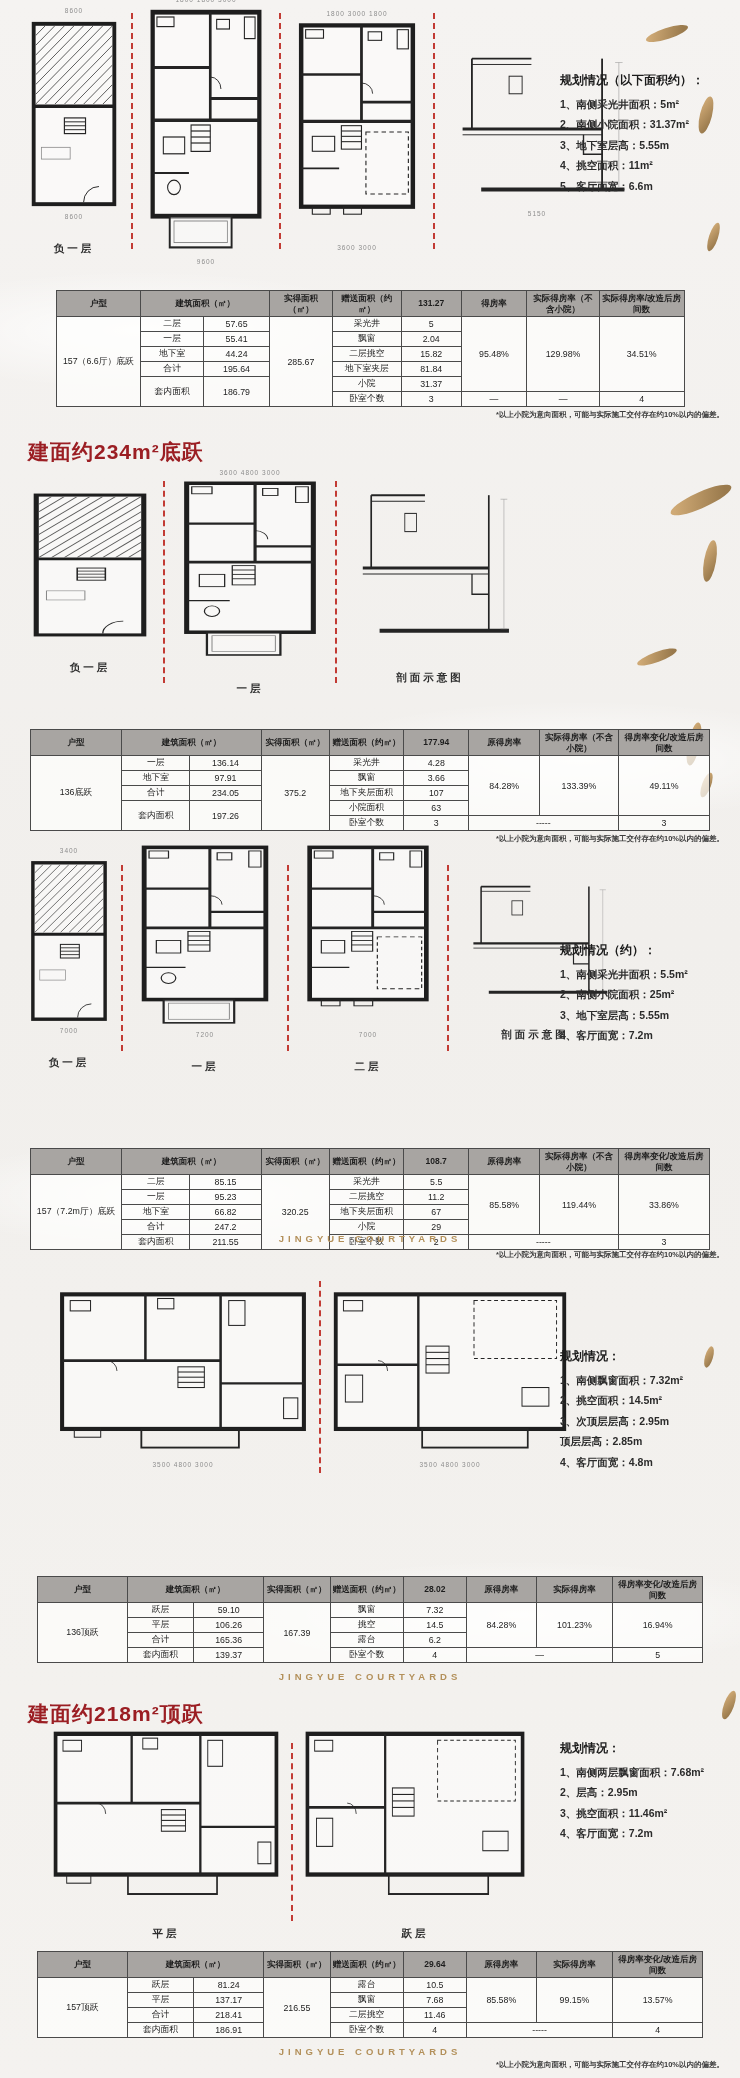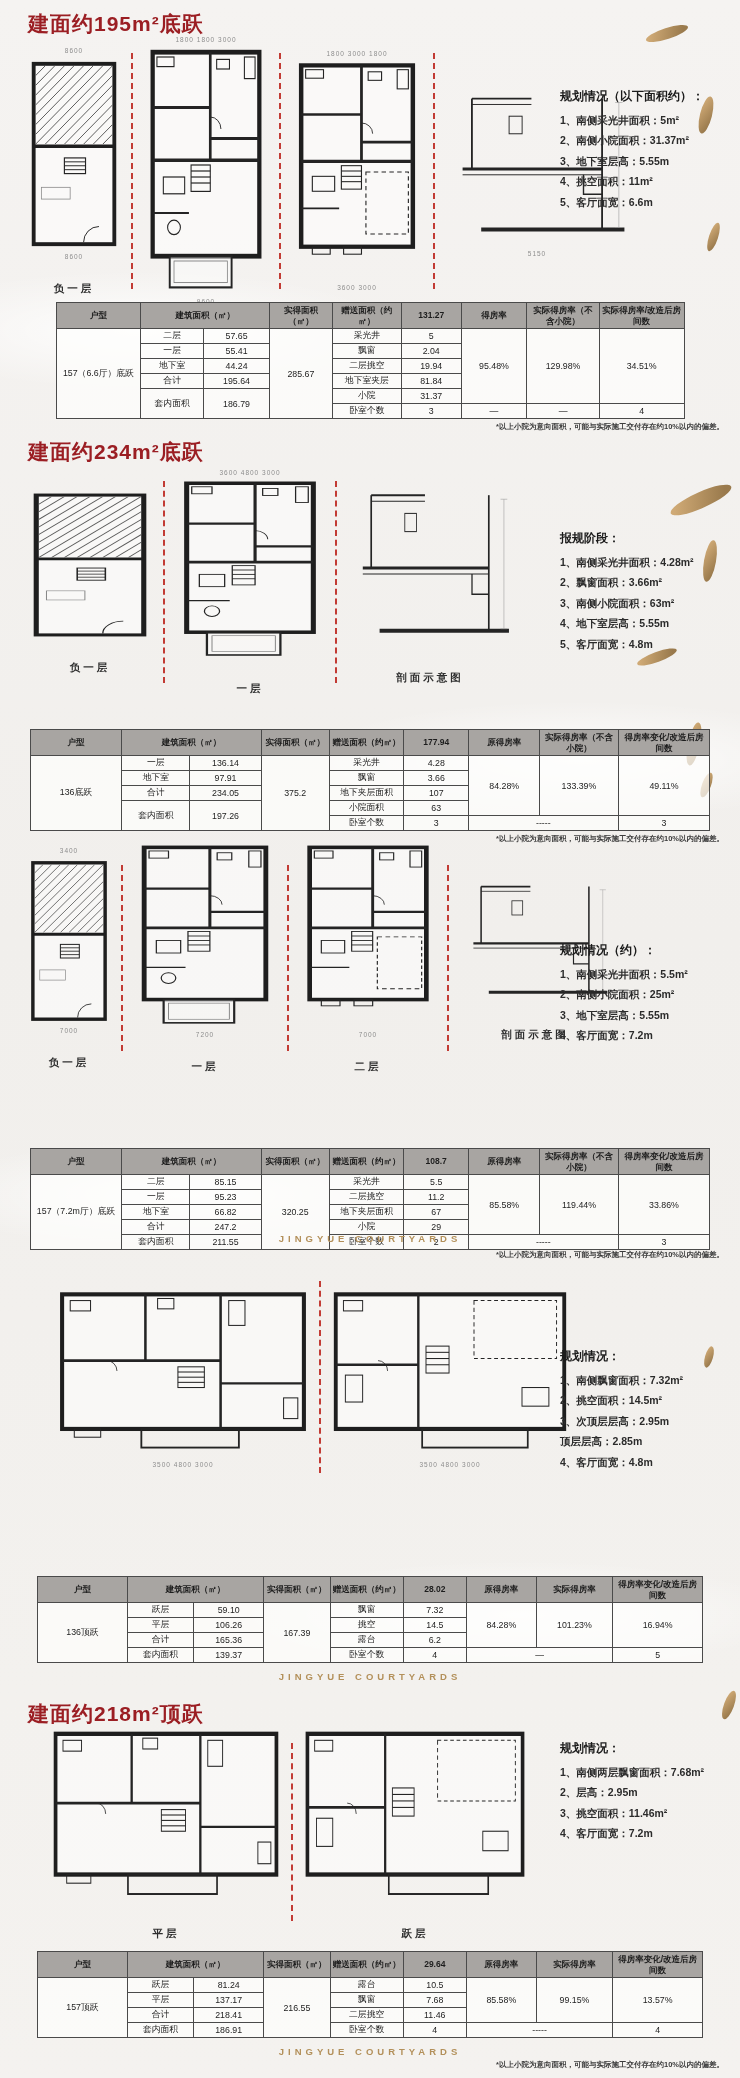--- a/index.html
+++ b/index.html
@@ -46,21 +46,20 @@
   <div class="leaf" style="left:709px;top:222px;width:9px;height:30px;transform:rotate(18deg);"></div>
   <div class="leaf" style="left:668px;top:492px;width:66px;height:16px;transform:rotate(-24deg);"></div>
   <div class="leaf" style="left:704px;top:540px;width:12px;height:42px;transform:rotate(10deg);"></div>
   <div class="leaf" style="left:636px;top:652px;width:42px;height:10px;transform:rotate(-20deg);"></div>
   <div class="leaf" style="left:688px;top:722px;width:12px;height:44px;transform:rotate(12deg);"></div>
   <div class="leaf" style="left:702px;top:772px;width:9px;height:26px;transform:rotate(20deg);"></div>
   <div class="leaf" style="left:705px;top:1346px;width:8px;height:22px;transform:rotate(16deg);"></div>
   <div class="leaf" style="left:724px;top:1690px;width:10px;height:30px;transform:rotate(20deg);"></div>
 
 <section class="sec" style="height: 428px;">
-      <div class="sec-title">建面约195m²底跃</div>
       <div class="plan-row" style="height: 262px; padding-left: 26px;">
         <figure class="plan">
           <div class="dim">8600</div>
           <div>
             <svg width="96" height="196" viewBox="0 0 100 200" preserveAspectRatio="none">
       <defs>
                 <clipPath id="cb1">
                   <rect x="10" y="10" width="80" height="80"></rect>
                 </clipPath>
               </defs>
@@ -171,21 +170,21 @@
     <path d="M40 150 h154" stroke-width="4"></path>
     <line x1="188" y1="20" x2="188" y2="148" stroke="#999" stroke-width=".6"></line>
     <line x1="184" y1="20" x2="192" y2="20" stroke="#999" stroke-width=".6"></line>
     <line x1="184" y1="148" x2="192" y2="148" stroke="#999" stroke-width=".6"></line>
               </g>
             </svg>
           </div>
           <div class="dim">5150</div>
         </figure>
       </div>
-      <aside class="planning" style="top: 88px;">
+      <aside class="planning" style="top: 72px;">
         <div class="planning-title">规划情况（以下面积约）：</div>
         <div class="planning-item">1、南侧采光井面积：5m²</div>
         <div class="planning-item">2、南侧小院面积：31.37m²</div>
         <div class="planning-item">3、地下室层高：5.55m</div>
         <div class="planning-item">4、挑空面积：11m²</div>
         <div class="planning-item">5、客厅面宽：6.6m</div>
       </aside>
       <div class="table-wrap" style="width: 85%;">
         <table>
           <colgroup>
@@ -226,21 +225,21 @@
             <tr>
               <td rowspan="1">一层</td>
               <td rowspan="1">55.41</td>
               <td>飘窗</td>
               <td>2.04</td>
             </tr>
             <tr>
               <td rowspan="1">地下室</td>
               <td rowspan="1">44.24</td>
               <td>二层挑空</td>
-              <td>19.94</td>
+              <td>15.82</td>
             </tr>
             <tr>
               <td rowspan="1">合计</td>
               <td rowspan="1">195.64</td>
               <td>地下室夹层</td>
               <td>81.84</td>
             </tr>
             <tr>
               <td rowspan="2">套内面积</td>
               <td rowspan="2">186.79</td>
@@ -347,28 +346,20 @@
     <path d="M40 150 h154" stroke-width="4"></path>
     <line x1="188" y1="20" x2="188" y2="148" stroke="#999" stroke-width=".6"></line>
     <line x1="184" y1="20" x2="192" y2="20" stroke="#999" stroke-width=".6"></line>
     <line x1="184" y1="148" x2="192" y2="148" stroke="#999" stroke-width=".6"></line>
               </g>
             </svg>
           </div>
           <figcaption class="plan-label">剖面示意图</figcaption>
         </figure>
       </div>
-      <aside class="planning" style="top: 102px;">
-        <div class="planning-title">报规阶段：</div>
-        <div class="planning-item">1、南侧采光井面积：4.28m²</div>
-        <div class="planning-item">2、飘窗面积：3.66m²</div>
-        <div class="planning-item">3、南侧小院面积：63m²</div>
-        <div class="planning-item">4、地下室层高：5.55m</div>
-        <div class="planning-item">5、客厅面宽：4.8m</div>
-      </aside>
       <div class="table-wrap" style="width: 92%;">
         <table>
           <colgroup>
             <col style="width: 13.5%;">
             <col style="width: 10%;">
             <col style="width: 10.5%;">
             <col style="width: 10%;">
             <col style="width: 11%;">
             <col style="width: 9.5%;">
             <col style="width: 10.5%;">

